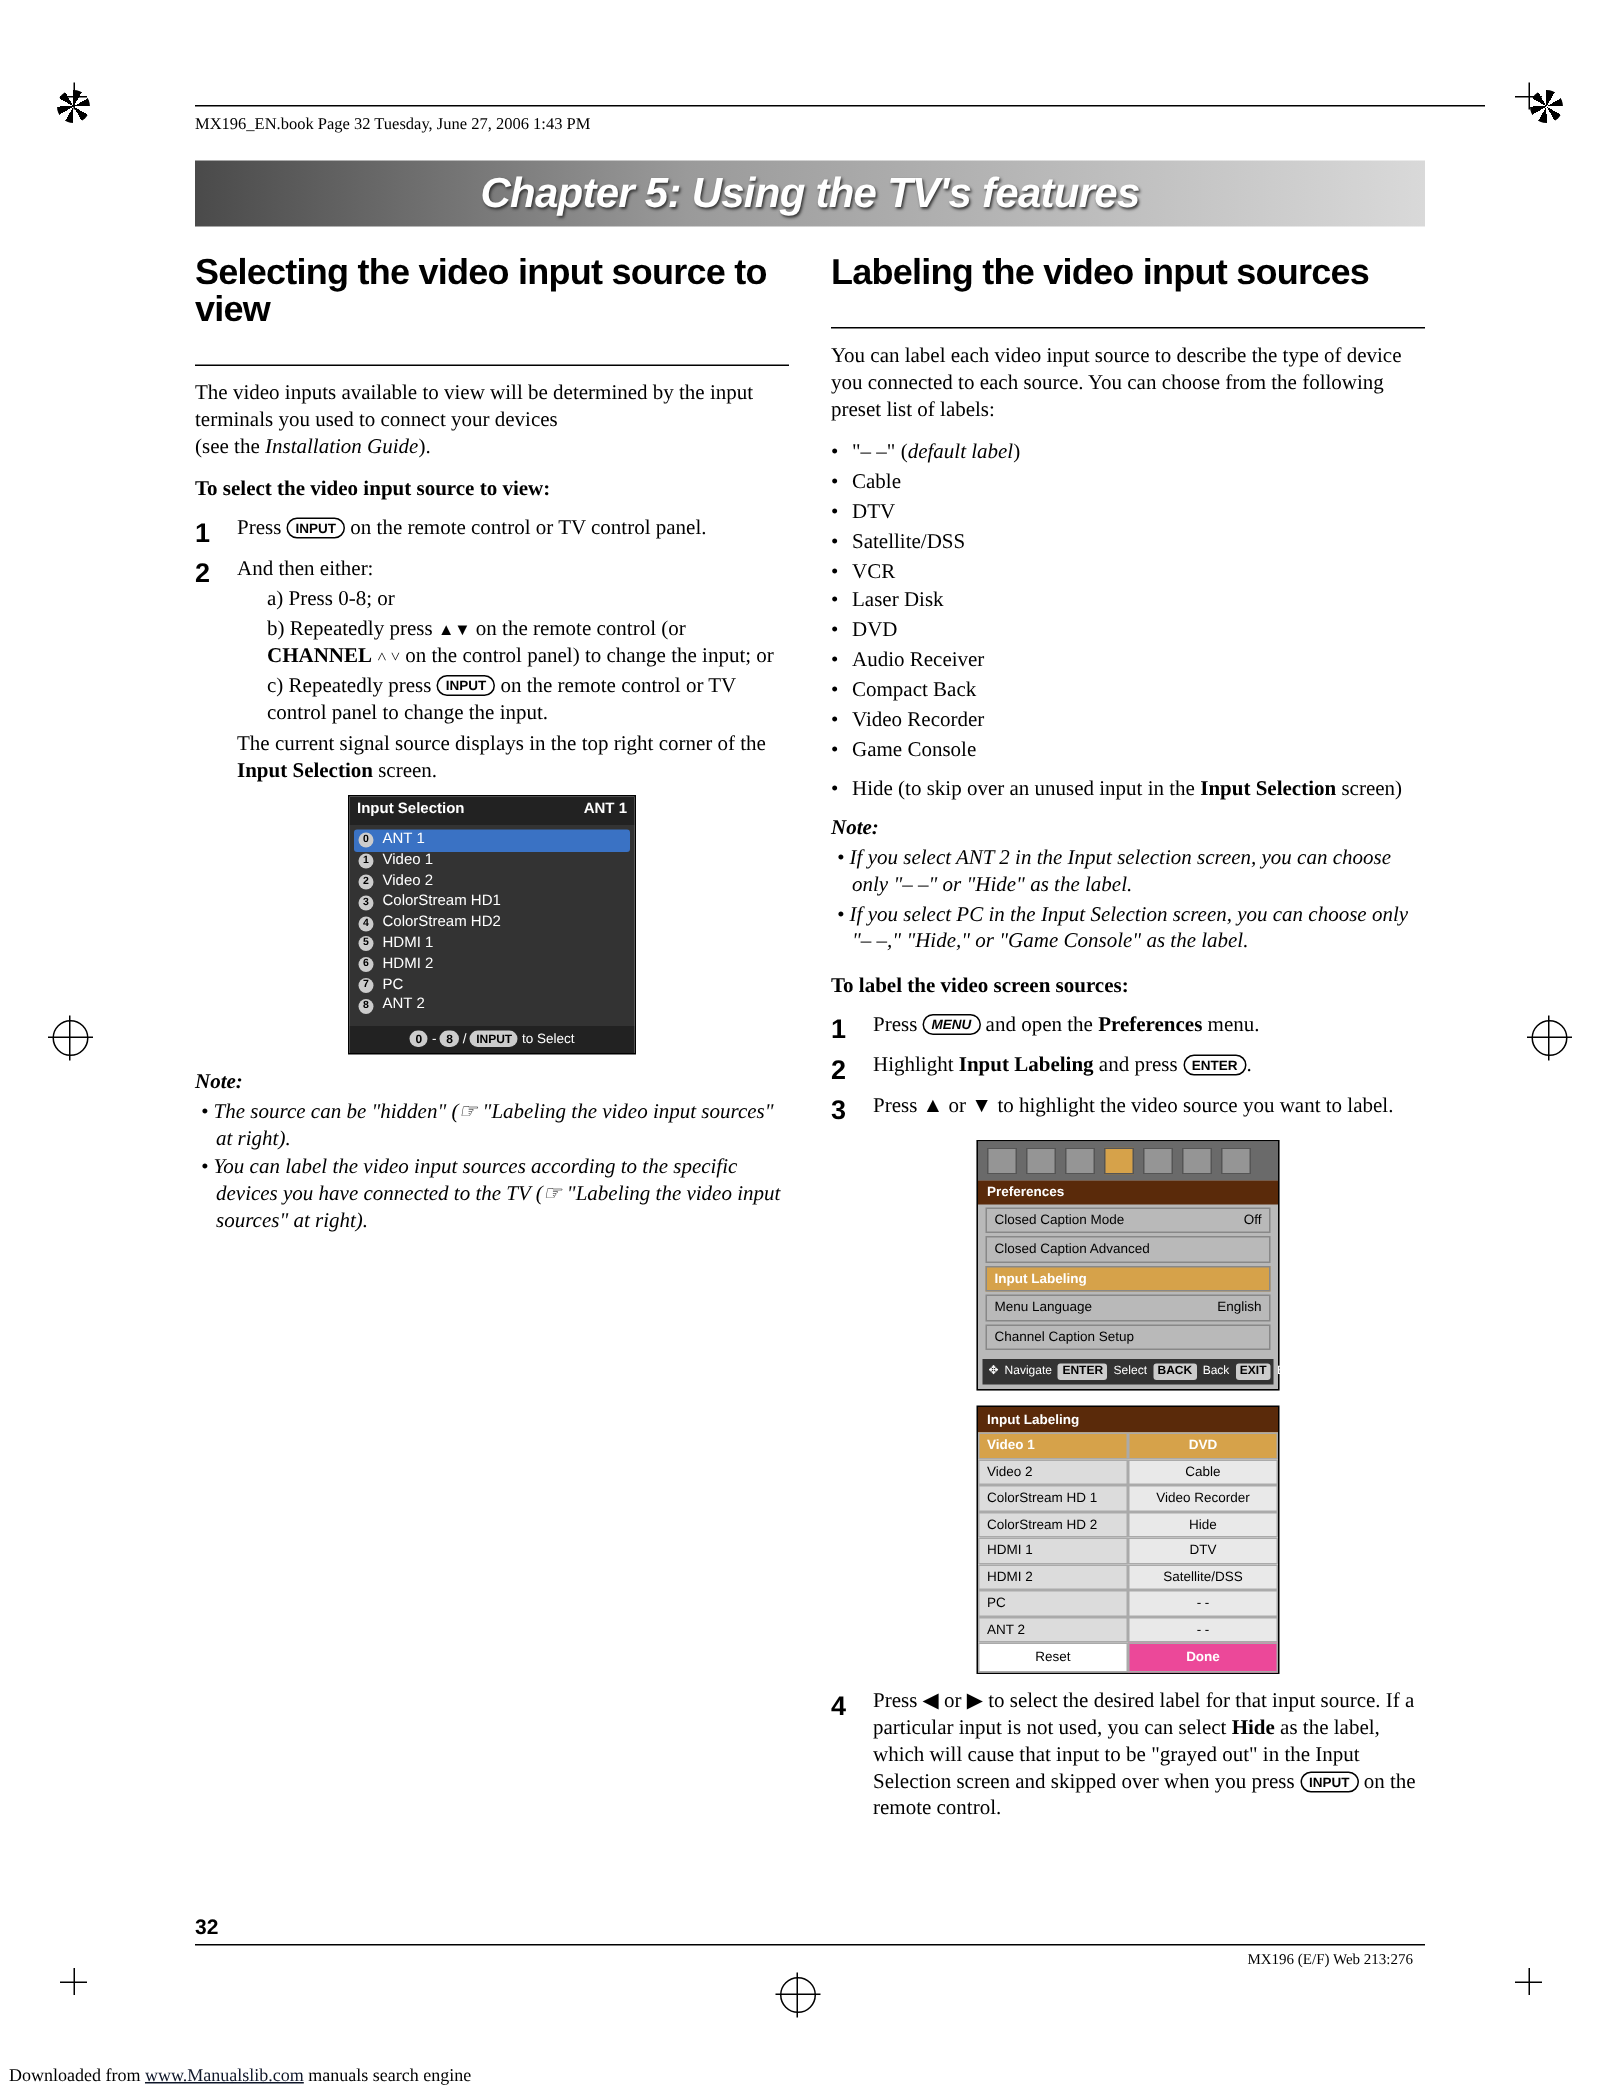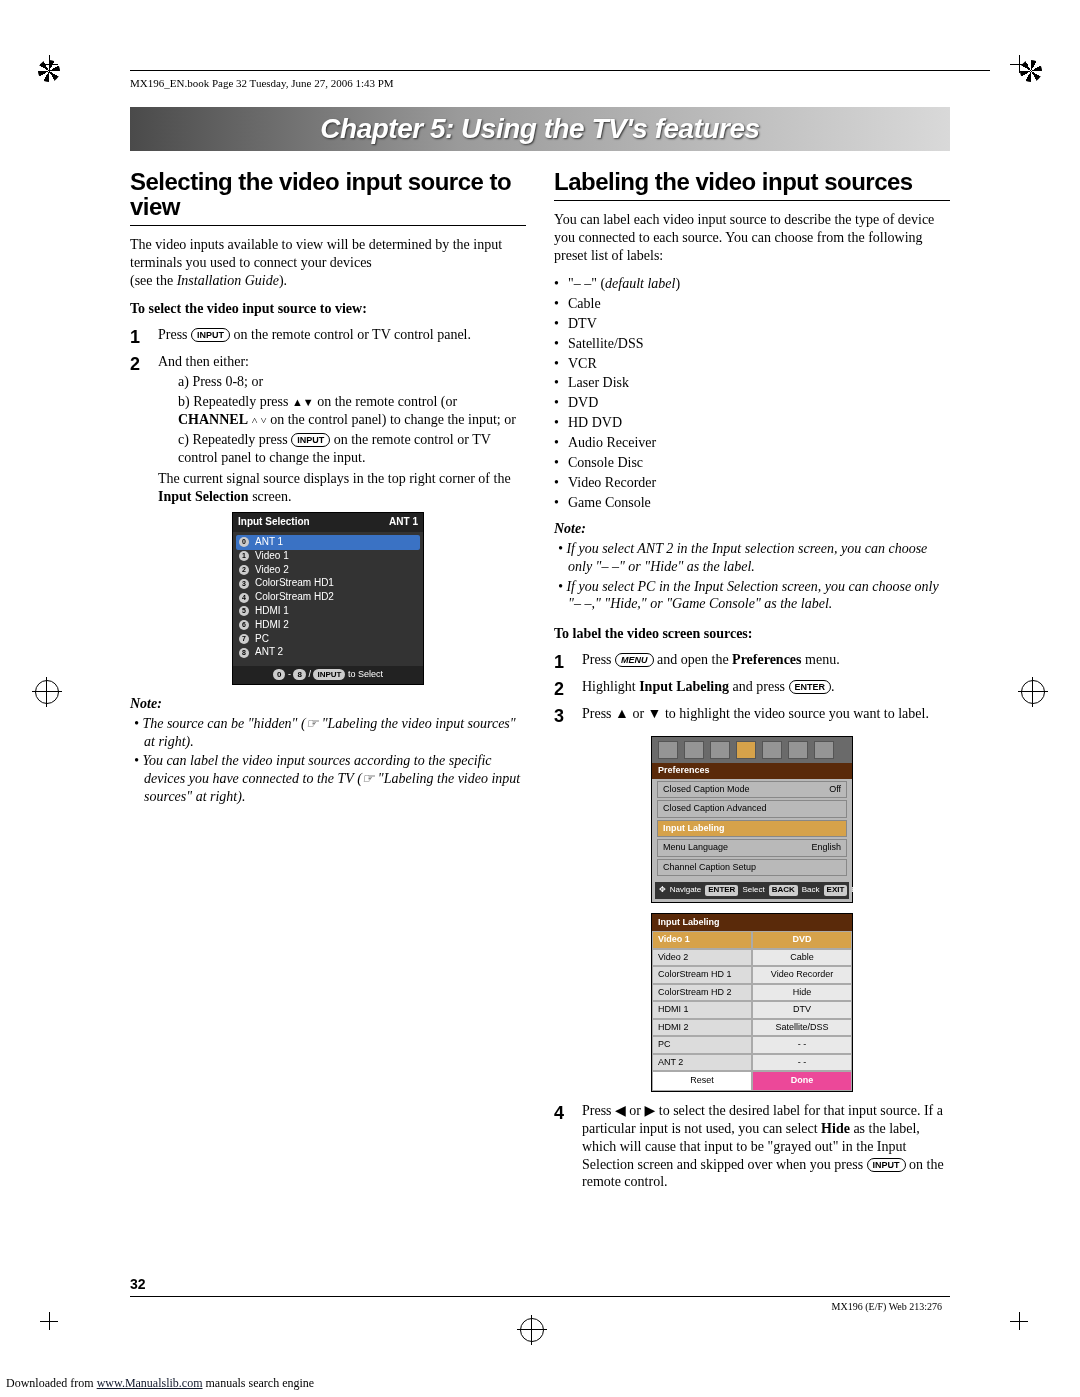--- a/index.html
+++ b/index.html
@@ -66,21 +66,21 @@
     display: flex;
     gap: 28px;
     margin: 0 40px;
   }
   .col { flex: 1 1 0; font-size: 14px; line-height: 1.28; }
   h2.section {
     font-family: "Arial Black", Arial, sans-serif;
     font-weight: 900;
     font-size: 24px;
     line-height: 1.05;
-    margin: 0 0 6px 0;
+    margin: 0 0 24px 0;
     letter-spacing: -0.5px;
   }
   .section-rule { border-top: 1px solid #000; margin: 2px 0 10px 0; }
   .para { margin: 0 0 10px 0; }
   .subhead { font-weight: bold; margin: 6px 0 8px 0; }
   .italic { font-style: italic; }
   .bold { font-weight: bold; }
   .numstep { display:flex; gap:10px; margin: 4px 0; }
   .numstep .num { font-family: Arial, sans-serif; font-weight: bold; font-size: 18px; min-width: 18px; }
   .numstep .body { flex:1; }
@@ -284,26 +284,30 @@
       <p class="para">You can label each video input source to describe the type of device you connected to each source. You can choose from the following preset list of labels:</p>
 
       <ul class="labels" id="label-list">
           <li>"– –" (<span class="italic">default label</span>)</li>
           <li>Cable</li>
           <li>DTV</li>
           <li>Satellite/DSS</li>
           <li>VCR</li>
           <li>Laser Disk</li>
           <li>DVD</li>
-          <li>HD DVD</li>
           <li>Audio Receiver</li>
-          <li>Console Disc</li>
+          <li>Compact Back</li>
           <li>Video Recorder</li>
           <li>Game Console</li>
         </ul>
+      <ul class="labels">
+        <li>
+          <span>Hide (to skip over an unused input in the </span><span class="bold">Input Selection</span><span> screen)</span>
+        </li>
+      </ul>
 
       <div class="notelabel">Note:</div>
       <div class="notebody">• If you select ANT 2 in the Input selection screen, you can choose only "– –" or "Hide" as the label.</div>
       <div class="notebody">• If you select PC in the Input Selection screen, you can choose only "– –," "Hide," or "Game Console" as the label.</div>
 
       <p class="subhead" style="margin-top:12px">To label the video screen sources:</p>
 
       <div class="numstep">
         <div class="num">1</div>
         <div class="body">

